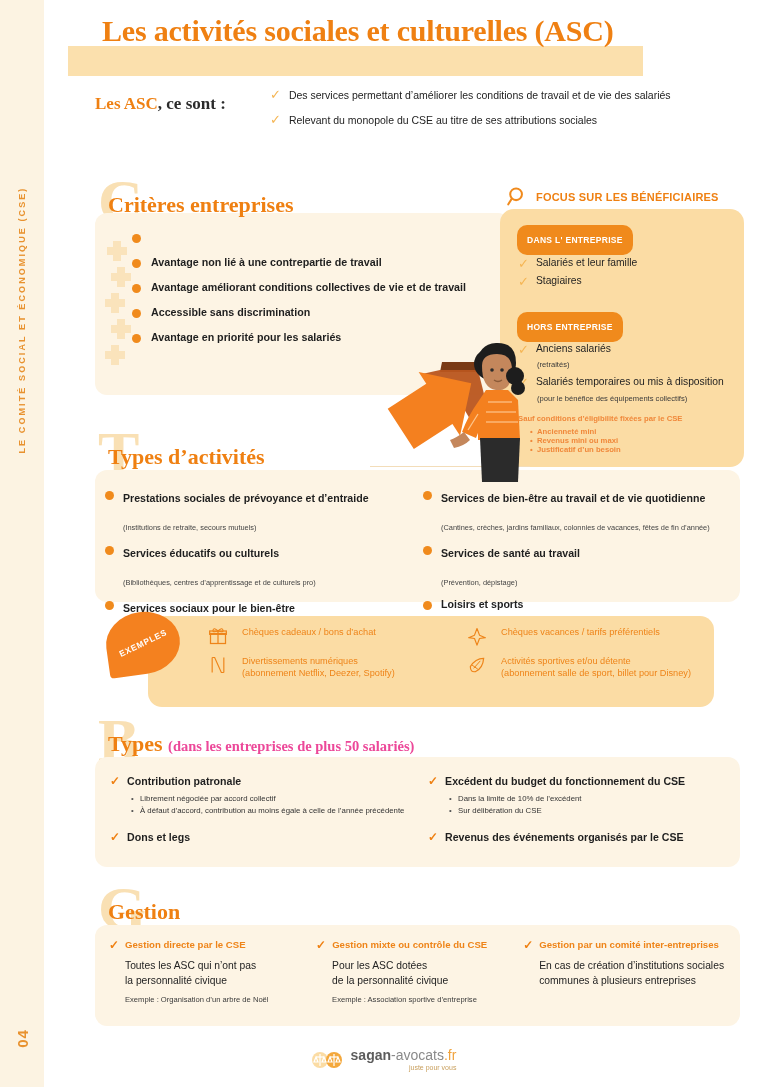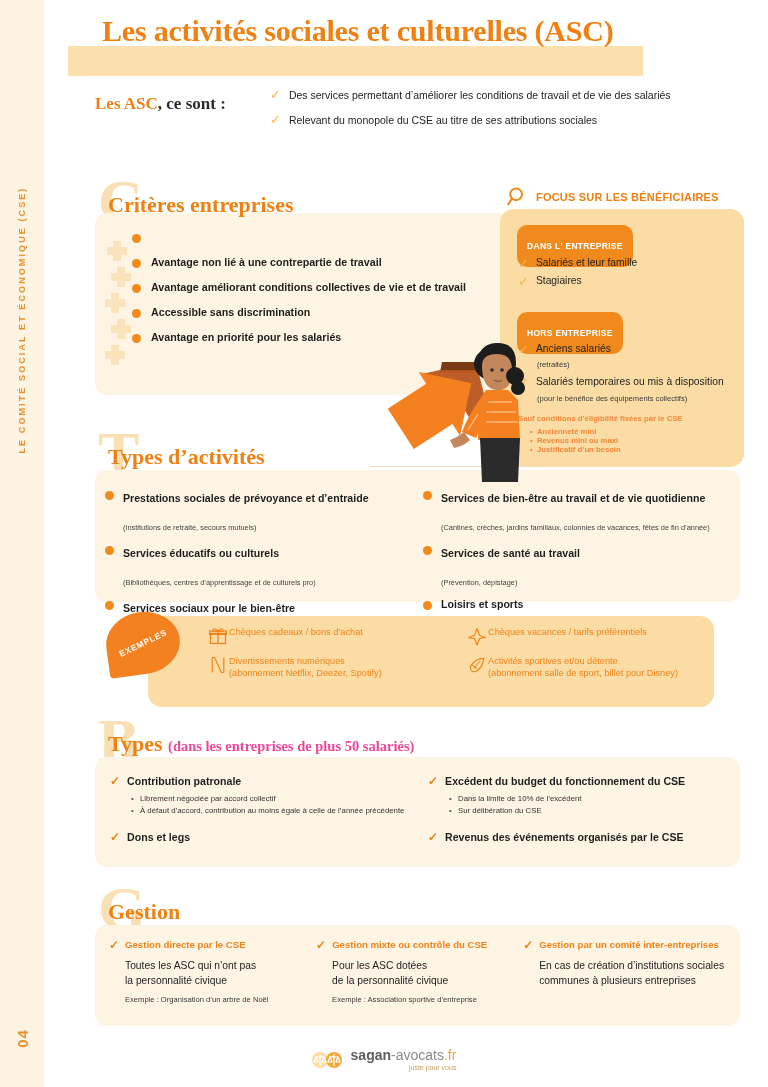--- a/index.html
+++ b/index.html
@@ -97,21 +97,21 @@
   }
   .magnifier { width: 22px; height: 22px; flex: 0 0 auto; }
   .focus-title { font-size: 11px; font-weight: bold; color: #ef8012; letter-spacing: 0.2px; white-space: nowrap; }
   .focus-panel {
     position: absolute; left: 500px; top: 209px; width: 244px; height: 258px;
     background: #fbdca4; border-radius: 14px;
   }
   .pill {
     display: inline-block; background: #f08a1c; color: #ffffff;
     font-size: 8.5px; font-weight: bold; letter-spacing: 0.3px;
-    padding: 16px 10px; border-radius: 10px;
+    padding: 10px 10px; border-radius: 10px;
   }
   .focus-row { display: flex; gap: 7px; align-items: flex-start; margin-bottom: 4px; }
   .focus-row .main { font-size: 10.3px; color: #1f1f1f; }
   .focus-sub { font-size: 7.6px; color: #3a3a3a; margin-left: 19px; margin-top: -1px; }
   .sauf { font-size: 7.7px; color: #f0883a; font-weight: bold; }
   .sauf-li { font-size: 7.7px; color: #f0883a; font-weight: bold; margin-left: 12px; }
 
   
   .types-panel {
     position: absolute; left: 95px; top: 470px; width: 645px; height: 132px;
@@ -137,21 +137,21 @@
     z-index: 3;
   }
   .ex-badge span {
     transform: rotate(-18deg);
     color: #ffffff; font-size: 8.4px; font-weight: bold; letter-spacing: 0.8px;
   }
   .ex-grid {
     position: absolute; left: 60px; top: 10px; width: 500px;
     display: grid; grid-template-columns: 1fr 1fr; gap: 9px 18px;
   }
-  .ex-item { display: flex; gap: 1px; align-items: flex-start; }
+  .ex-item { display: flex; gap: 14px; align-items: flex-start; }
   .ex-ico { width: 20px; height: 20px; flex: 0 0 auto; }
   .ex-txt { font-size: 9.2px; color: #ee8419; line-height: 1.32; font-weight: 500; }
 
   
   .budget-panel {
     position: absolute; left: 95px; top: 757px; width: 645px; height: 110px;
     background: #fdf4e4; border-radius: 12px;
   }
   .budget-cols { position: absolute; left: 15px; top: 18px; width: 620px; display: flex; gap: 16px; }
   .budget-col { width: 302px; }

